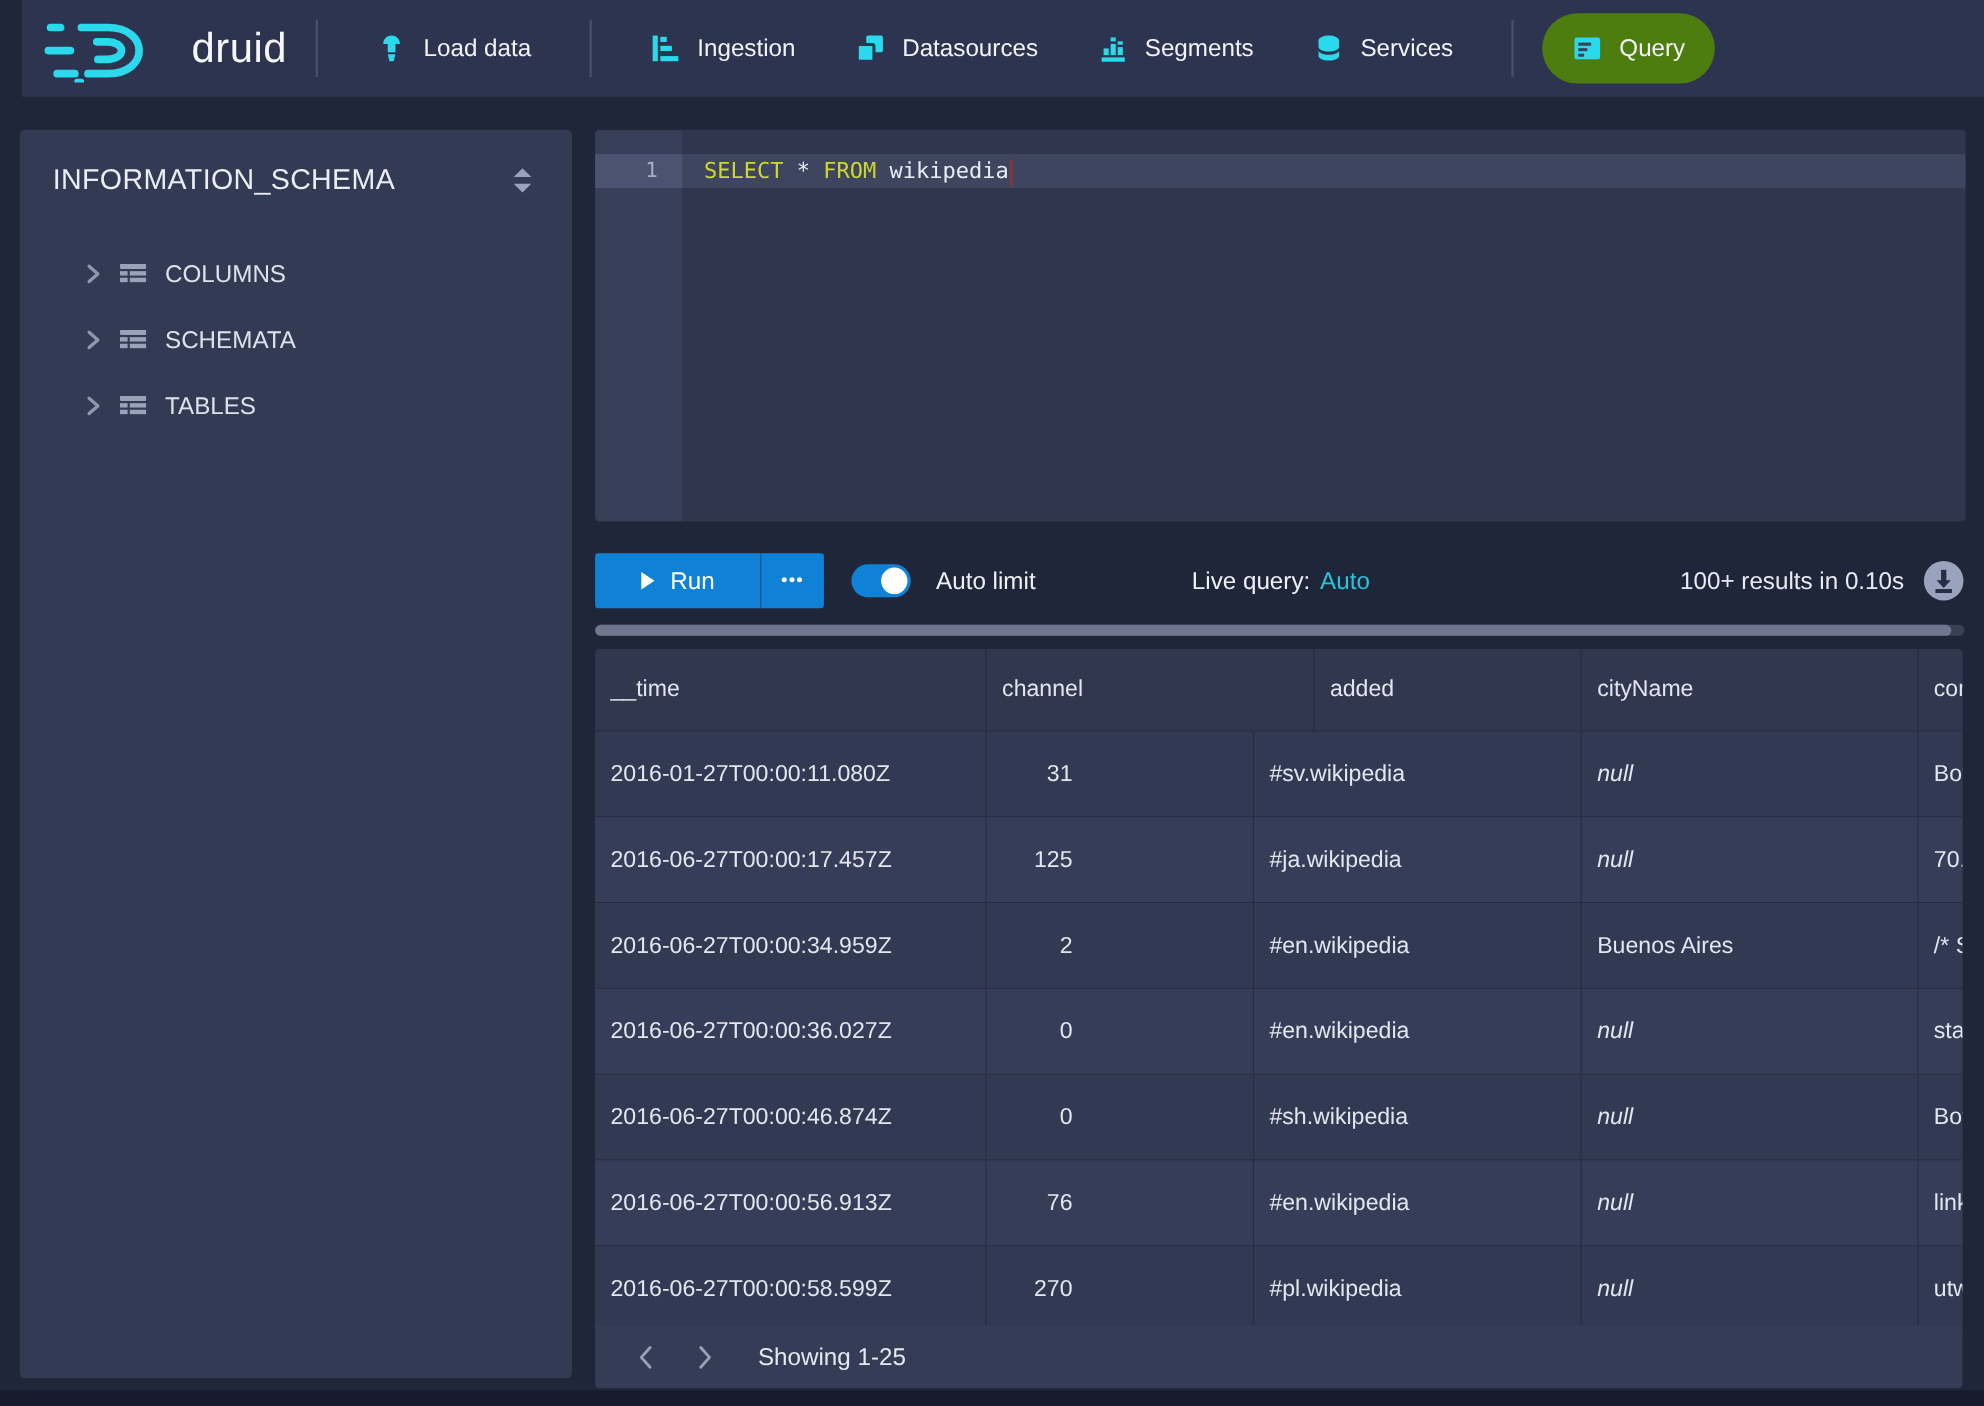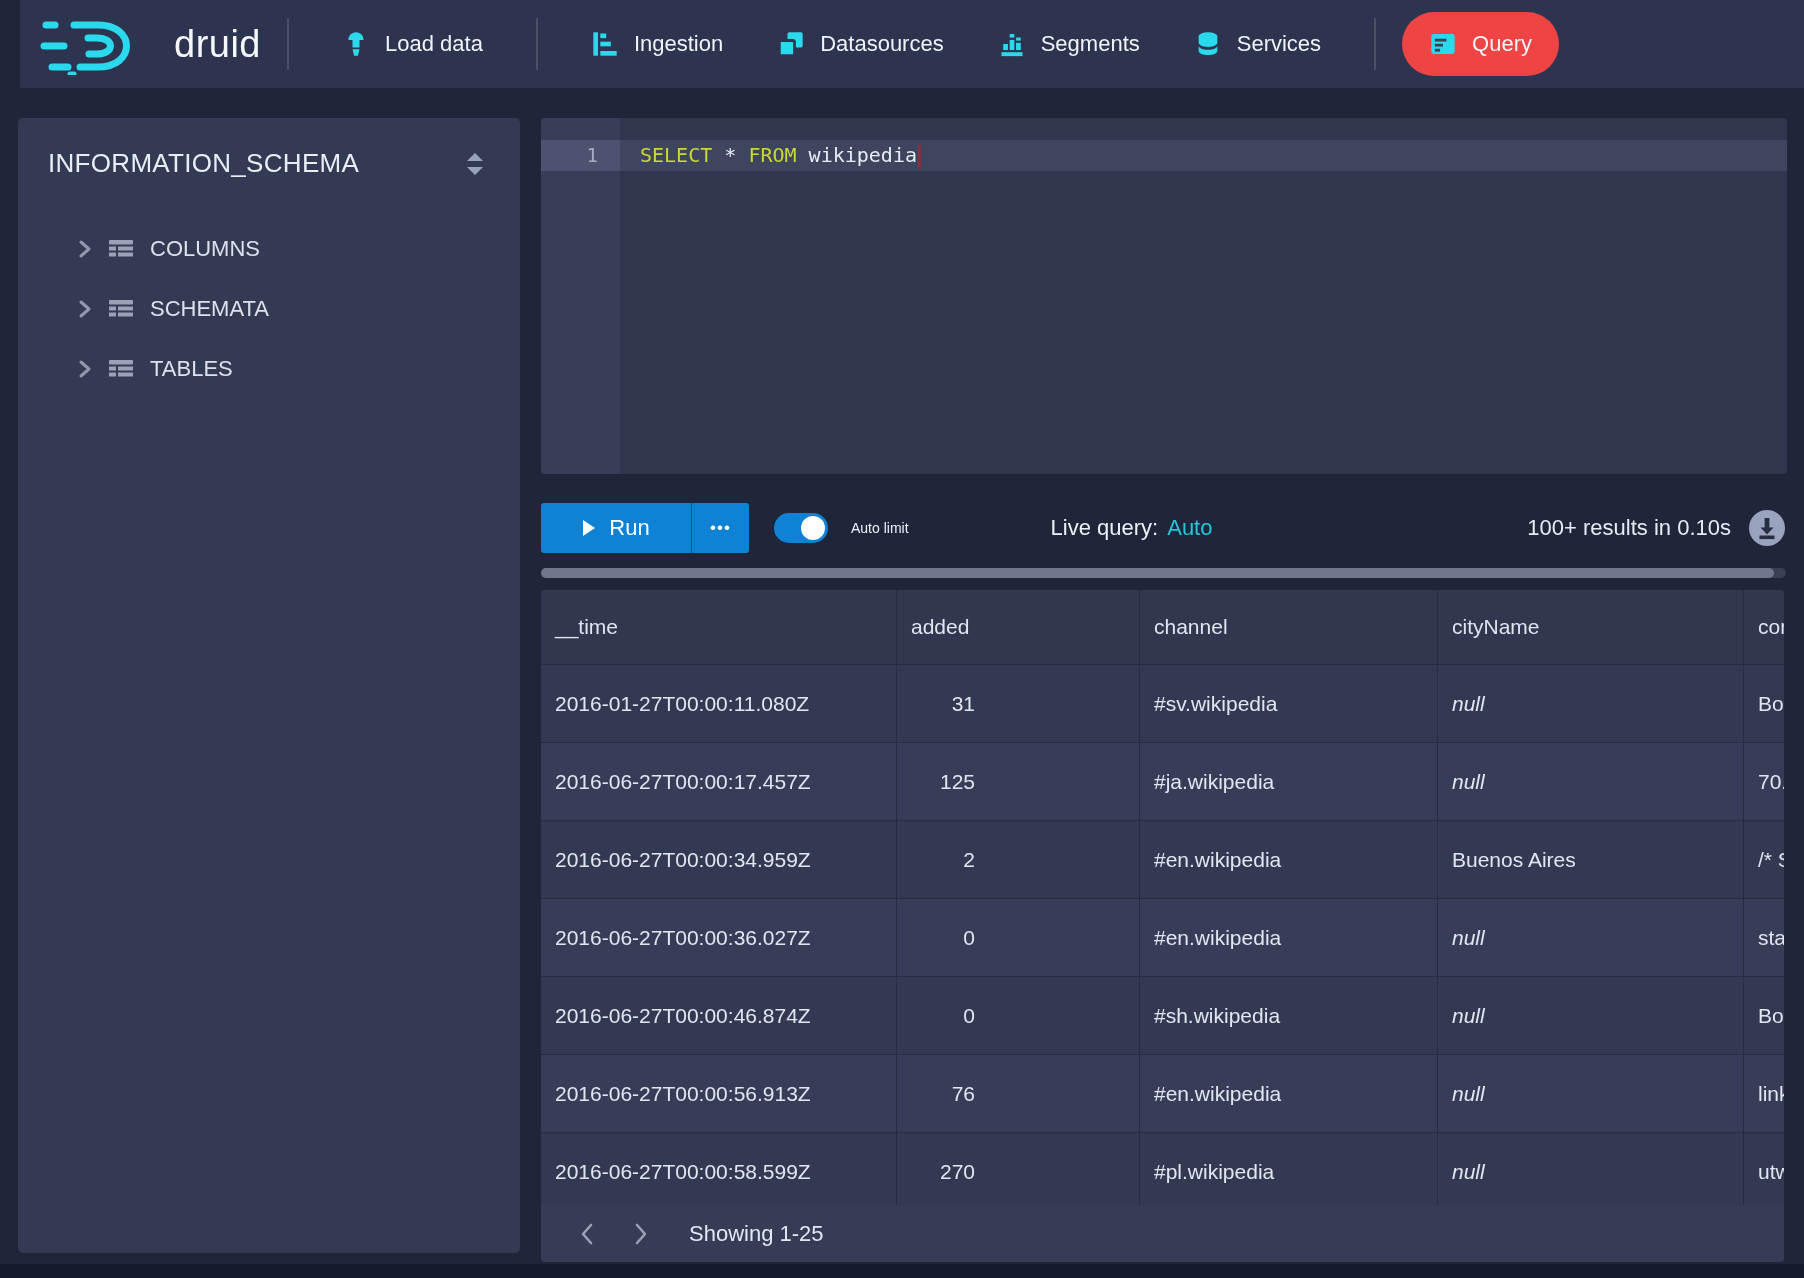--- a/index.html
+++ b/index.html
@@ -16,21 +16,21 @@
     background:#2d3450;display:flex;align-items:center;
     padding-left:20px;box-sizing:border-box;margin-left:20px;
   }
   .brand{display:flex;align-items:center;gap:12px;cursor:pointer;}
   .brand-text{font-size:38px;color:#f5f7fb;letter-spacing:0.5px;}
   .nav-divider{width:2px;height:52px;background:#4a5166;margin:0 26px;flex:none;}
   .nav-item{
     display:flex;align-items:center;gap:15px;padding:0 27px;height:64px;
     font-size:22px;color:#f1f3f8;cursor:pointer;border-radius:32px;flex:none;
   }
-  .nav-item.active{background:#ef4444;}
+  .nav-item.active{background:#4d7c0f;}
   .nav-item svg{flex:none;}
   
   .sidebar{
     position:absolute;left:18px;top:118px;width:502px;height:1135px;
     background:#333a53;border-radius:5px;box-sizing:border-box;
   }
   .sidebar-head{
     display:flex;align-items:center;justify-content:space-between;
     padding:30px 34px 0 30px;
   }
@@ -66,21 +66,21 @@
   }
   .run-split{display:flex;height:50px;border-radius:3px;overflow:hidden;background:#1082d6;flex:none;}
   .run-main{width:150px;display:flex;align-items:center;justify-content:center;gap:13px;
     color:#fff;font-size:22px;cursor:pointer;}
   .run-sep{width:1px;background:rgba(0,0,0,0.35);}
   .run-more{width:57px;display:flex;align-items:center;justify-content:center;color:#fff;
     font-size:17px;letter-spacing:1px;cursor:pointer;}
   .switch{margin-left:25px;width:54px;height:30px;border-radius:15px;background:#1082d6;
     position:relative;cursor:pointer;flex:none;}
   .switch .knob{position:absolute;right:3px;top:3px;width:24px;height:24px;border-radius:50%;background:#fff;}
-  .switch-label{margin-left:23px;font-size:14px;color:#eef1f6;cursor:pointer;}
+  .switch-label{margin-left:23px;font-size:22px;color:#eef1f6;cursor:pointer;}
   .livequery{margin-left:142px;font-size:22px;color:#eef1f6;}
   .livequery .val{color:#25c6dc;margin-left:9px;cursor:pointer;}
   .run-right{margin-left:auto;display:flex;align-items:center;gap:17px;}
   .results-text{font-size:22px;color:#e8ebf3;}
   .dl-btn{cursor:pointer;display:flex;}
   
   .hscroll{position:absolute;left:541px;top:568px;width:1245px;height:10px;background:#3a4156;border-radius:5px;}
   .hscroll .thumb{position:absolute;left:0;top:0;height:10px;width:1233px;background:#6f768d;border-radius:5px;cursor:pointer;}
   
   .resultcard{
@@ -317,22 +317,22 @@
   </div>
 </div>
 
 <div class="hscroll">
   <div class="thumb"></div>
 </div>
 
 <div class="resultcard">
   <div class="thead">
       <div class="th" style="width: 356px;">__time</div>
+      <div class="th" style="width: 298px;">channel</div>
       <div class="th" style="width: 243px;">added</div>
-      <div class="th" style="width: 298px;">channel</div>
       <div class="th" style="width: 306px;">cityName</div>
       <div class="th" style="width: 397px;">comment</div>
     </div>
   <div>
       <div class="tr even">
         <div class="td" style="width: 356px;">2016-01-27T00:00:11.080Z</div>
         <div class="td num" style="width: 243px;">31</div>
         <div class="td" style="width: 298px;">#sv.wikipedia</div>
         <div class="td nullv" style="width: 306px;">null</div>
         <div class="td" style="width: 397px;">Botskapande Indonesien omdirigering</div>

